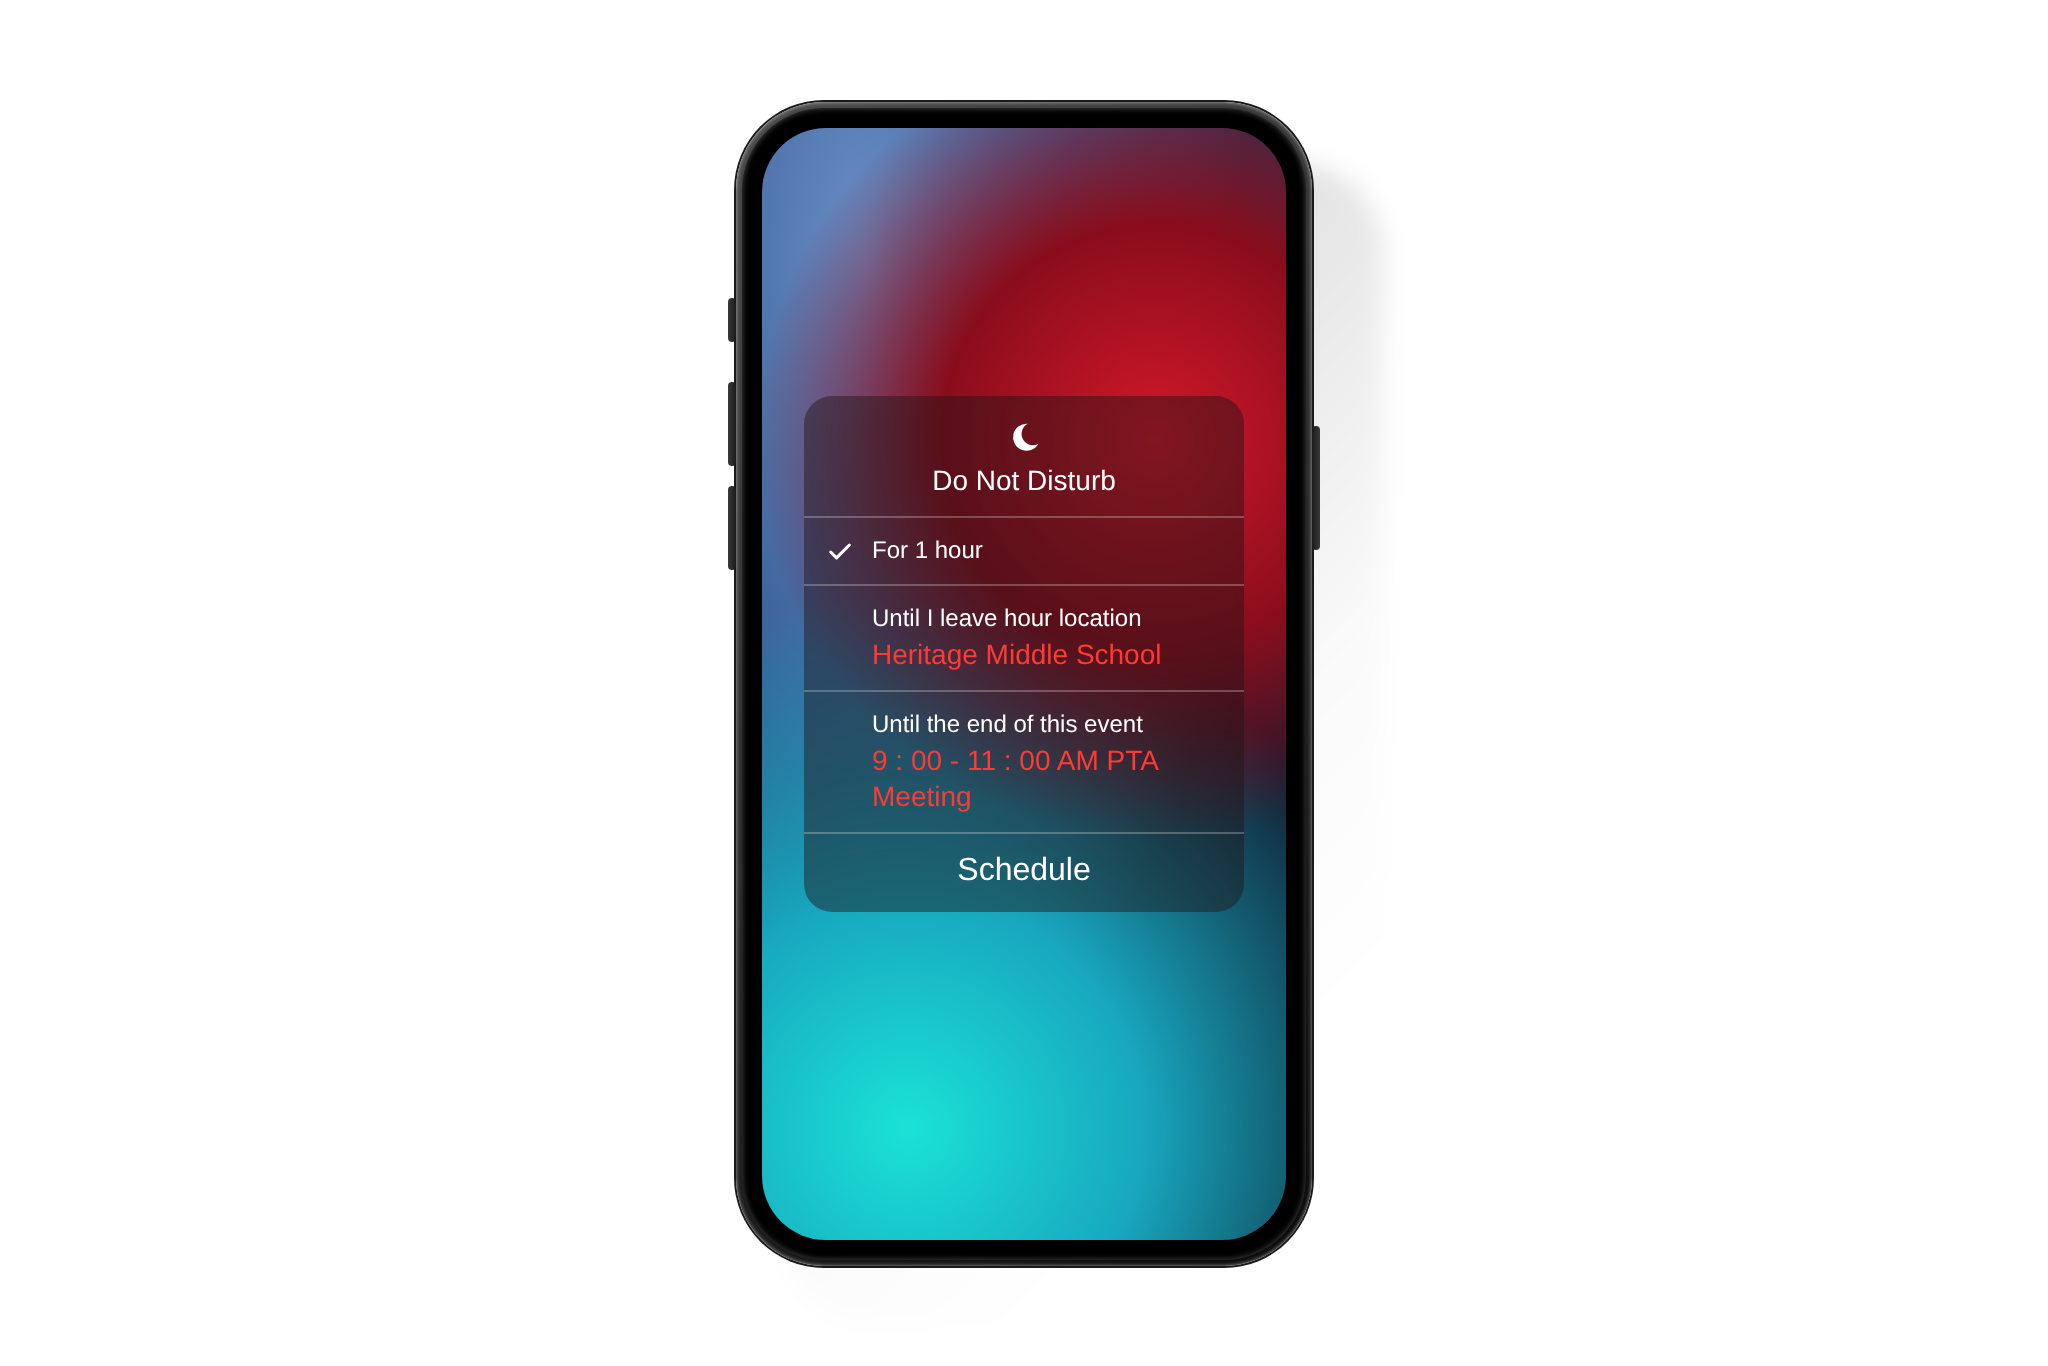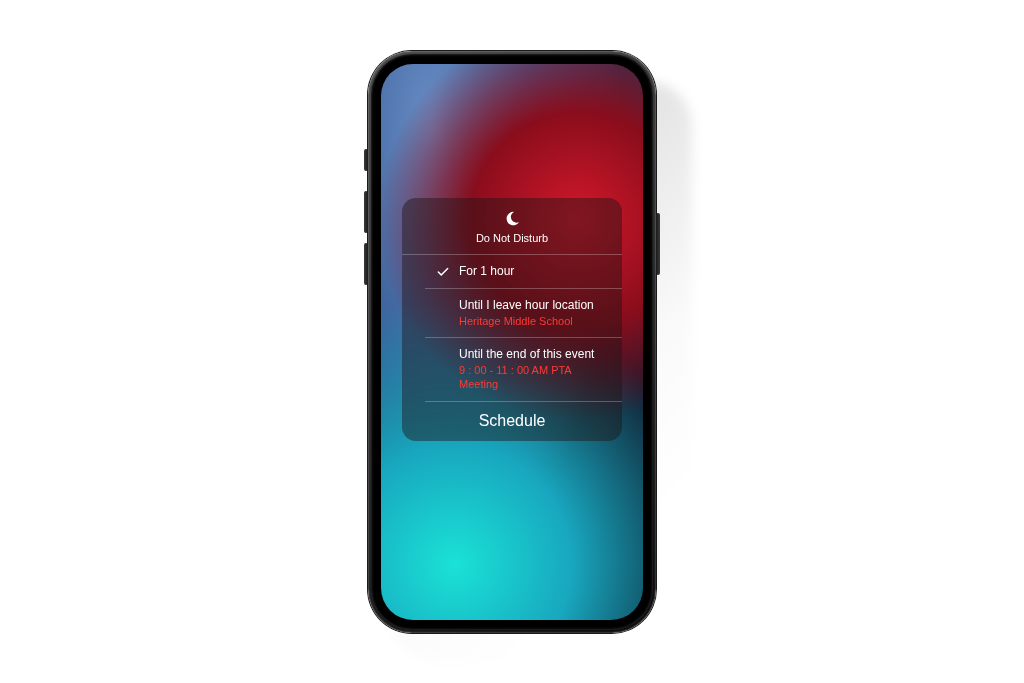--- a/index.html
+++ b/index.html
@@ -87,23 +87,23 @@
       padding: 8px 0 10px;
       border-bottom: 1px solid rgba(255,255,255,0.25);
     }
 
     .moon {
       width: 18px; height: 18px;
       margin: 4px auto 4px;
       display: block;
     }
 
-    .panel-title { font-size: 11px; font-weight: 400; }
+    .panel-title { font-size: 14px; font-weight: 400; }
 
-    .options { padding: 0; margin-left: 23px; }
+    .options { padding: 0; }
 
     .option {
       display: flex;
       align-items: flex-start;
       gap: 8px;
       padding: 9px 12px 9px 10px;
       border-bottom: 1px solid rgba(255,255,255,0.25);
       cursor: pointer;
     }
 
@@ -111,21 +111,21 @@
       width: 16px;
       flex: 0 0 16px;
       display: flex;
       align-items: center;
       justify-content: center;
       padding-top: 1px;
     }
 
     .option-main { flex: 1; line-height: 1.25; display:flex; flex-direction:column; }
     .option-label { color: #fff; font-size: 12px; }
-    .option-sub { color: #ff3a34; font-size: 11px; margin-top: 2px; }
+    .option-sub { color: #ff3a34; font-size: 14px; margin-top: 2px; }
 
     .panel-footer {
       text-align: center;
       padding: 10px 0 11px;
       font-size: 16px;
       cursor: pointer;
       font-weight: 400;
     }
     .option.no-check { padding-left: 34px; }
 

